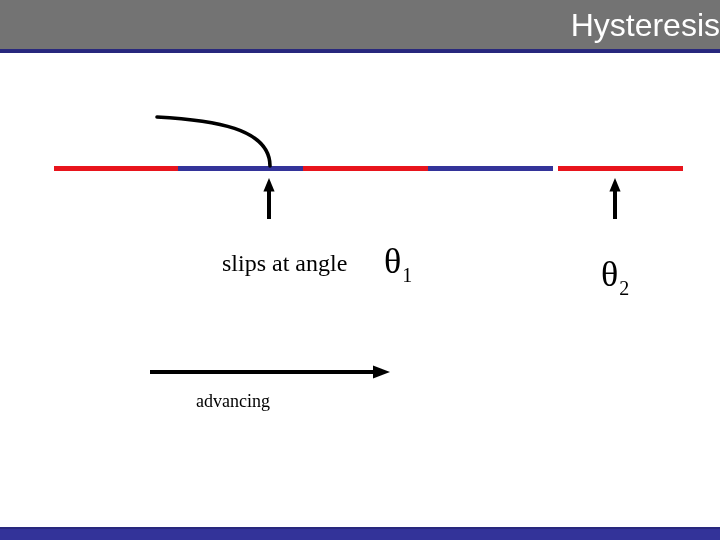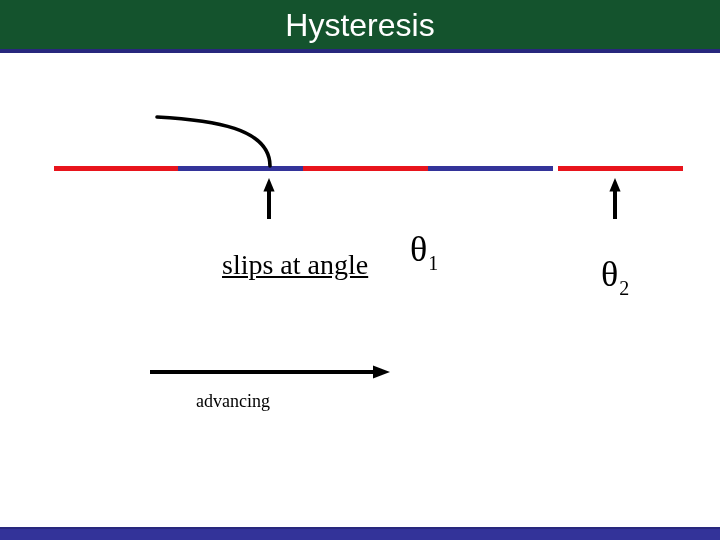--- a/index.html
+++ b/index.html
@@ -48,42 +48,42 @@
     position: absolute;
     left: 0; top: 0;
     width: 720px; height: 540px;
   }
   .lbl {
     position: absolute;
     color: #000000;
     line-height: 1;
     white-space: nowrap;
   }
-  .lbl-slips     { left: 222px; top: 251px; font-size: 28px; text-decoration: underline; }
+  .lbl-slips     { left: 222px; top: 251px; font-size: 24px; }
   .lbl-advancing { left: 196px; top: 392px; font-size: 18px; }
   .theta-group   { line-height: 1; }
-  .theta-g1 { left: 384px; top: 231px; margin-left: 26px; }
+  .theta-g1 { left: 384px; top: 243px; }
   .theta-g2 { left: 601px; top: 256px; }
   .theta-sym {
     font-size: 36px;
     line-height: 1;
   }
   .theta-sub {
     font-size: 20px;
     position: relative;
     top: 9px;
     left: 1px;
   }
 </style>
 </head>
 <body>
 
 <div class="slide">
 
-  <div class="banner" style="background: #14532d; border-bottom-color: rgb(40, 40, 125);">
+  <div class="banner" style="background: #737373; border-bottom-color: rgb(40, 40, 125); justify-content: flex-end;">
     <span class="banner-title">Hysteresis</span>
   </div>
 
   <div id="surface">
       <div class="seg" style="left: 54px; width: 124px; background: rgb(232, 20, 28);"></div>
       <div class="seg" style="left: 178px; width: 125px; background: rgb(51, 51, 153);"></div>
       <div class="seg" style="left: 303px; width: 125px; background: rgb(232, 20, 28);"></div>
       <div class="seg" style="left: 428px; width: 125px; background: rgb(51, 51, 153);"></div>
       <div class="seg" style="left: 558px; width: 125px; background: rgb(232, 20, 28);"></div>
     </div>

